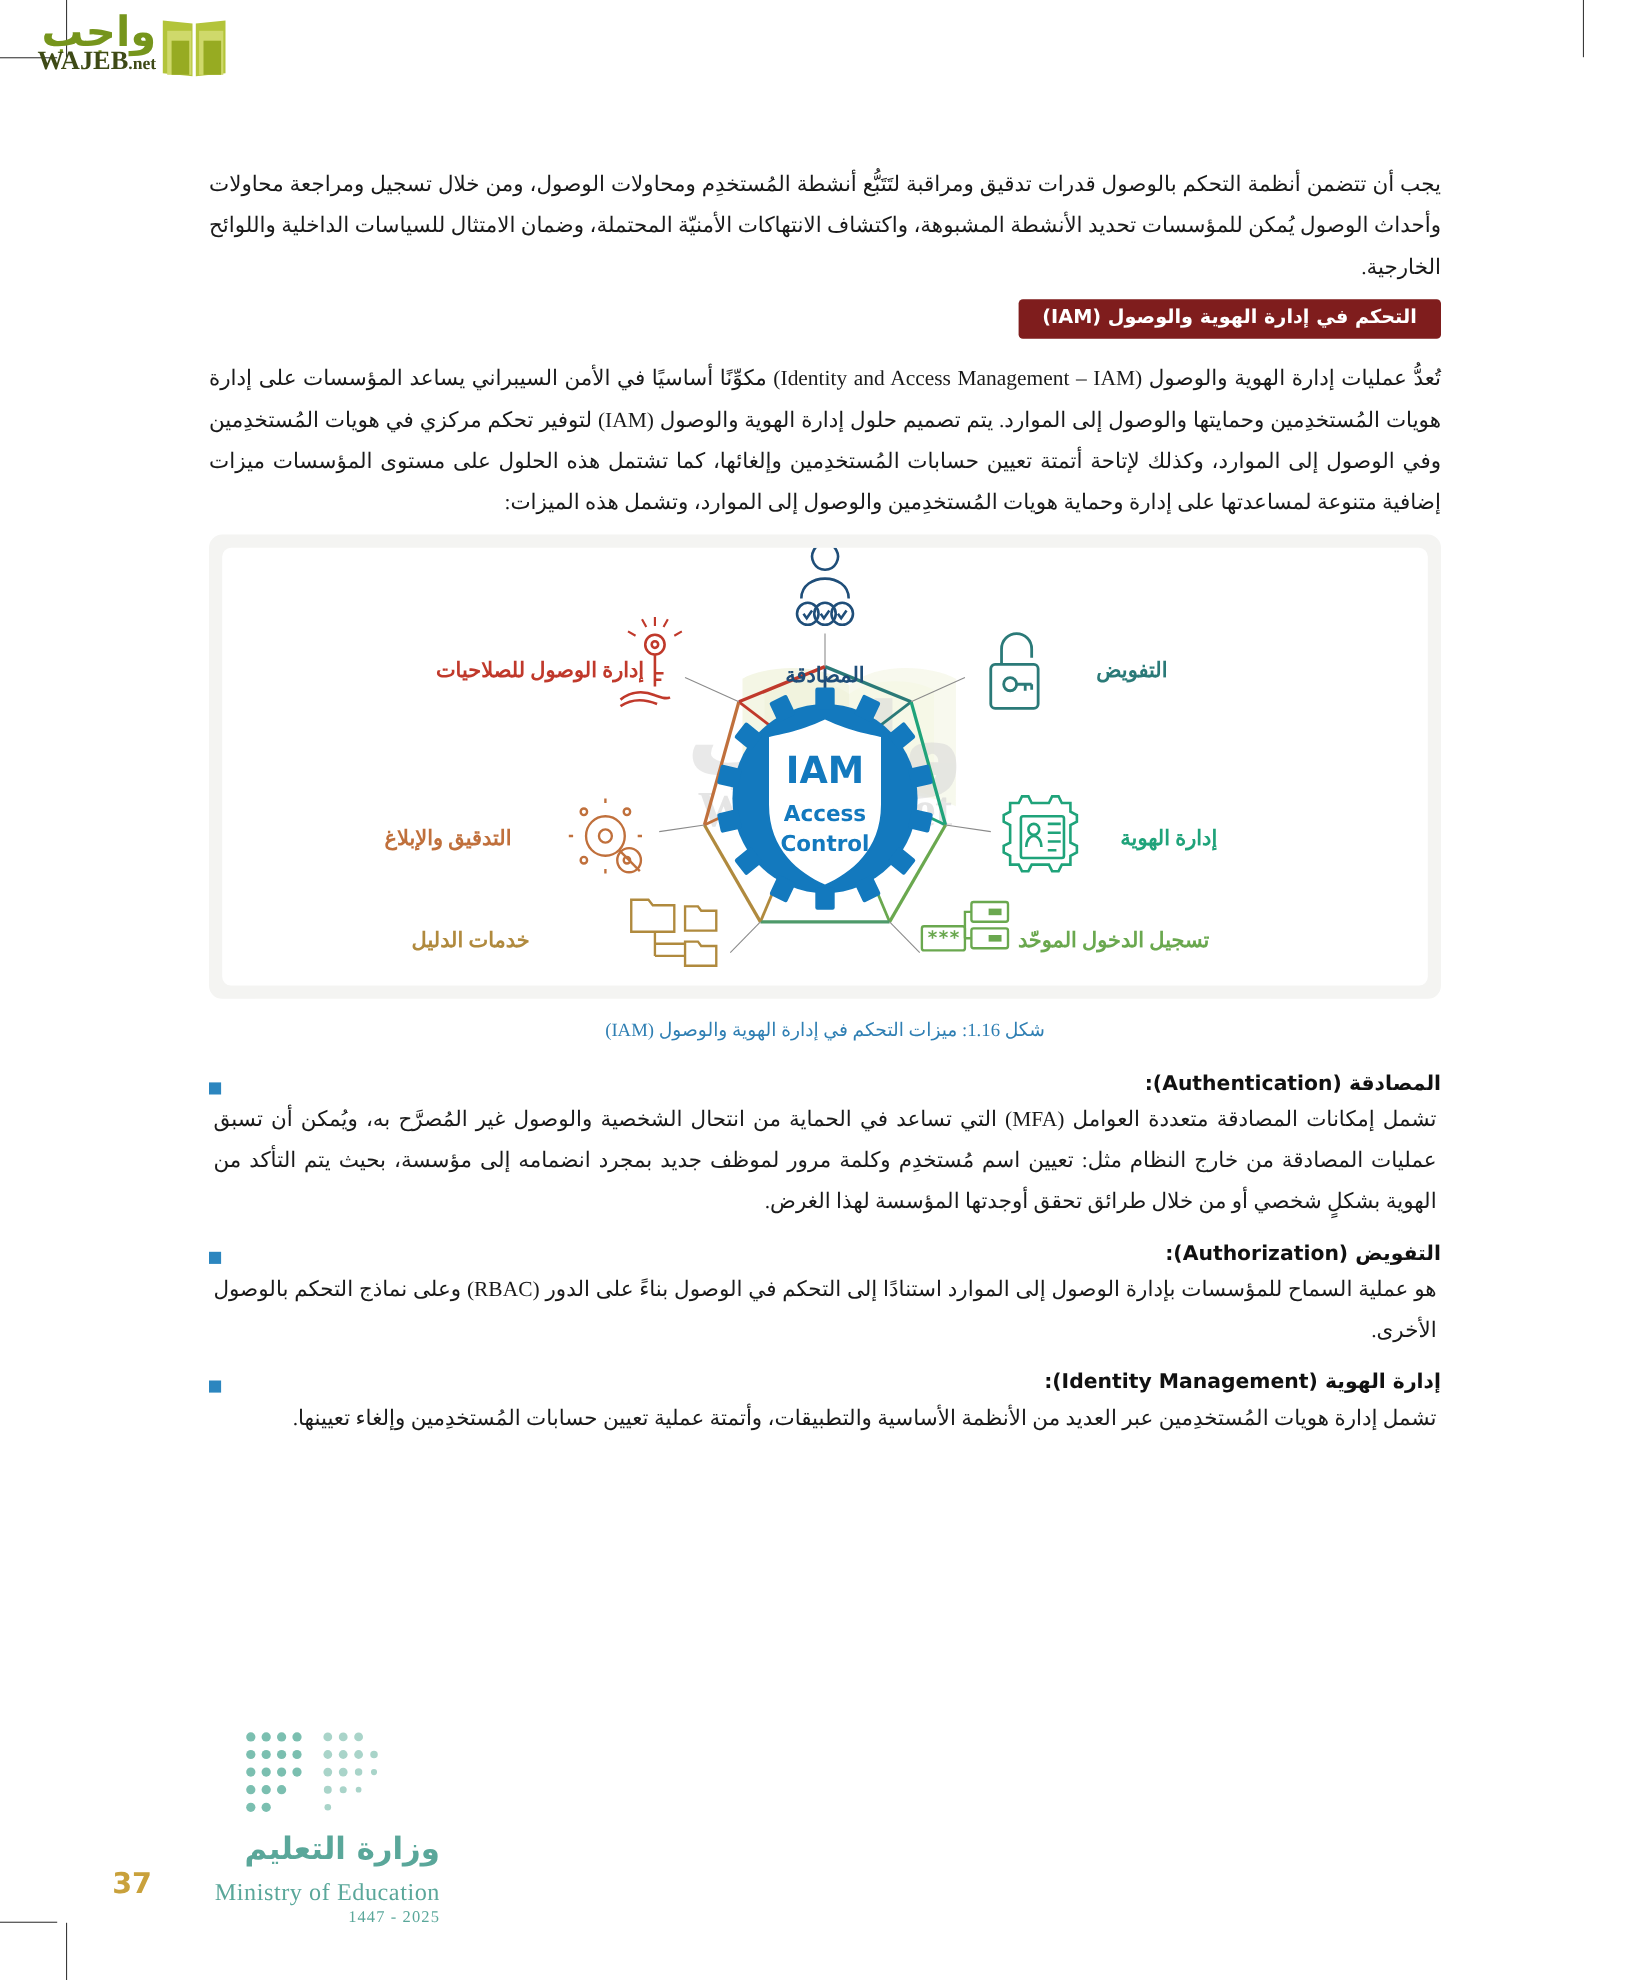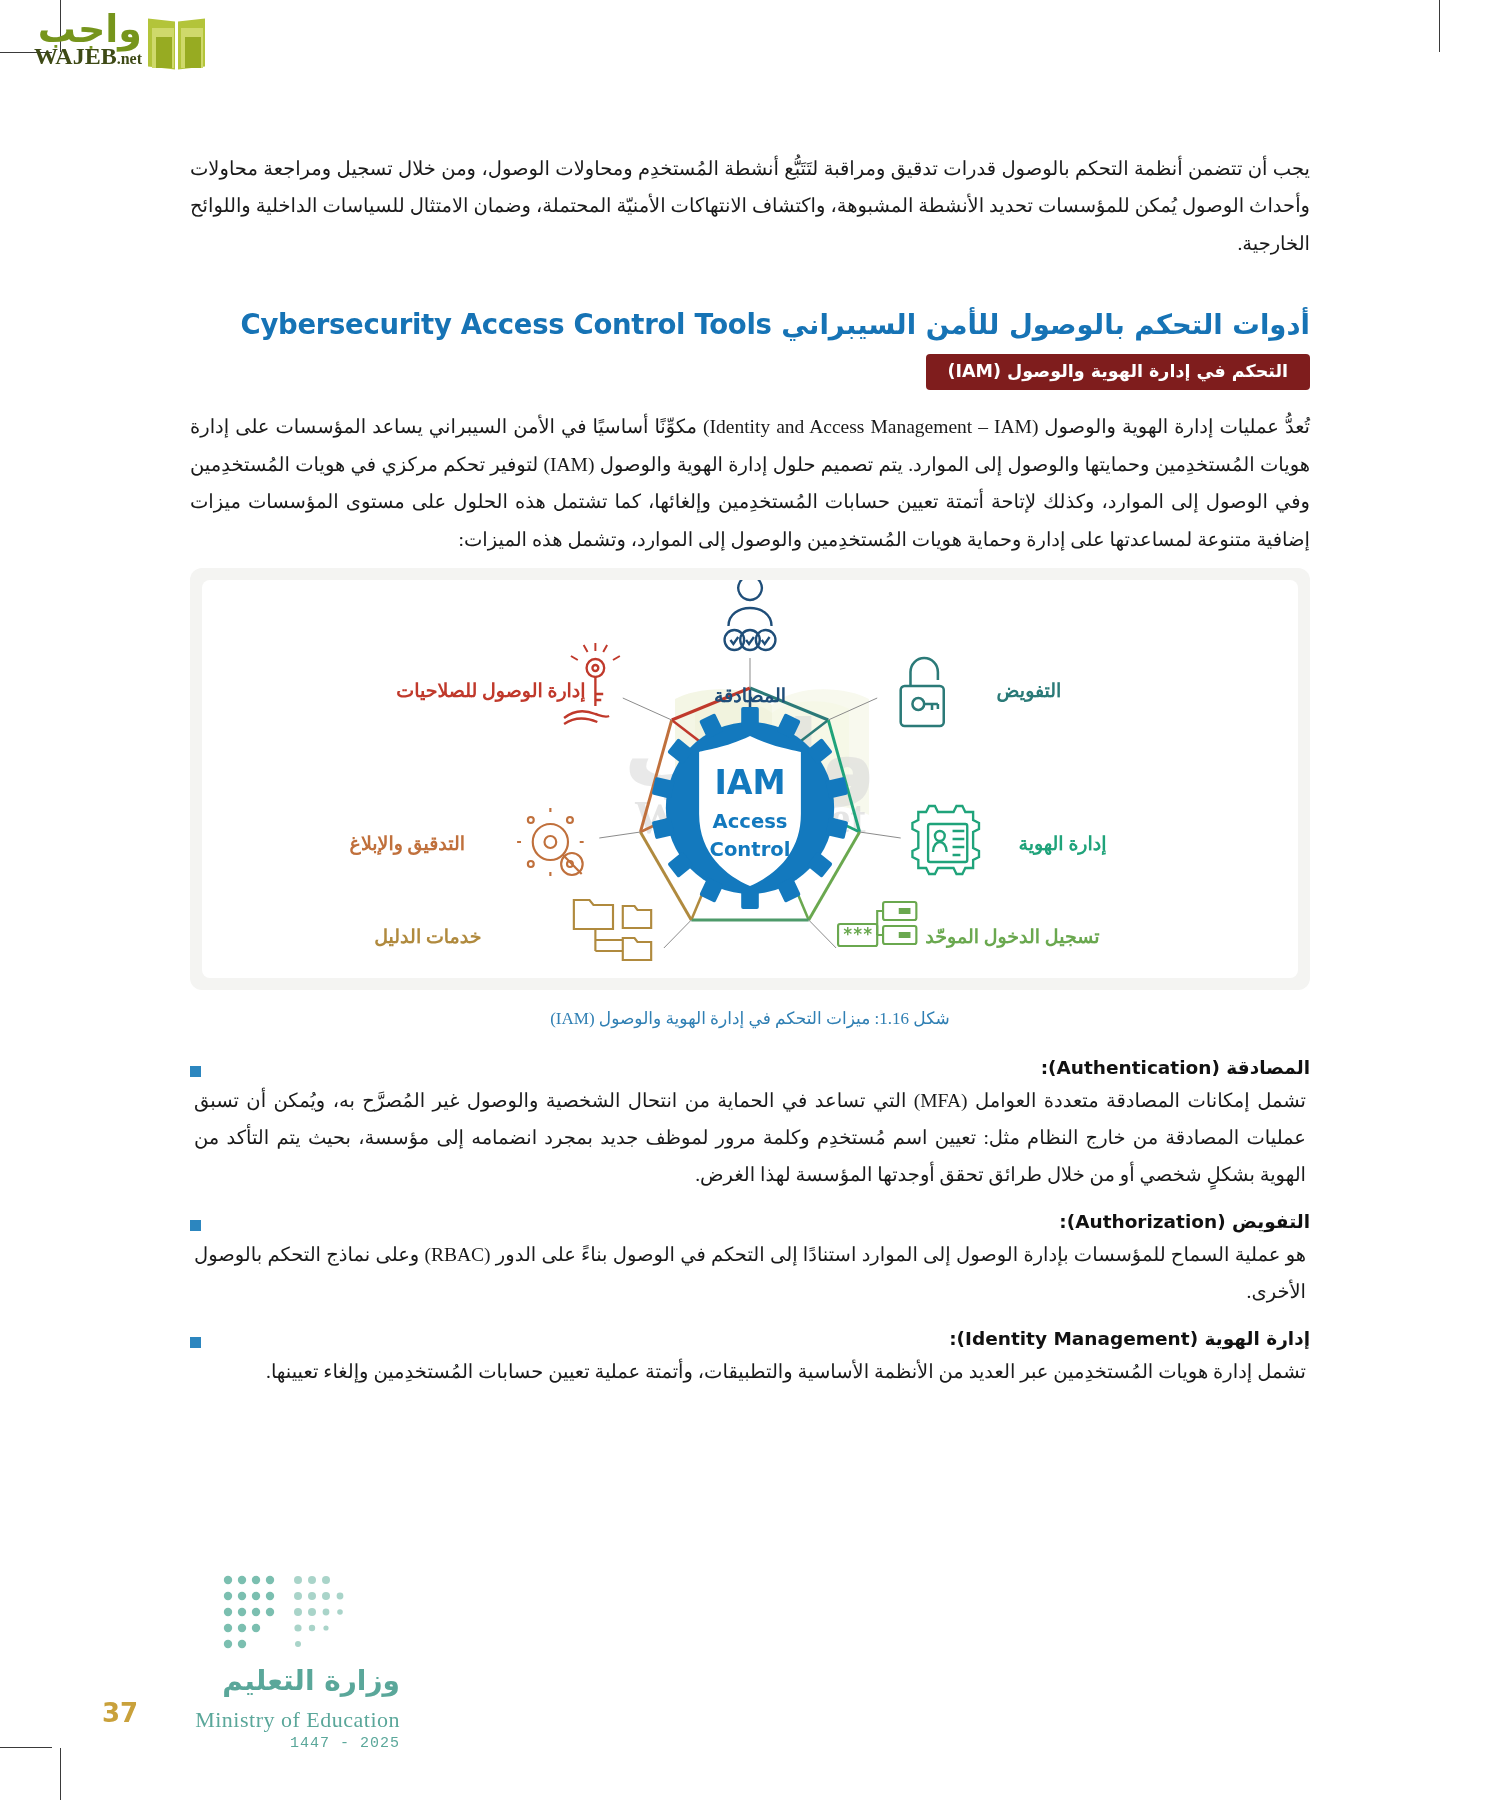--- a/index.html
+++ b/index.html
@@ -197,21 +197,21 @@
     font-family:"DejaVu Sans", sans-serif;
     font-size:28px; color:#5aa79a; font-weight:bold;
     letter-spacing:1px;
   }
   .moe-en {
     font-family:"Liberation Serif", serif;
     font-size:22px; color:#5aa79a;
     letter-spacing:.5px; margin-top:10px;
   }
   .moe-year {
-    font-family:Liberation Mono, monospace;
+    font-family:Liberation Serif, serif;
     font-size:15px; color:#5aa79a;
     letter-spacing:1px; margin-top:2px;
   }
   .page-num {
     position:absolute; left:102px; bottom:72px;
     font-family:"DejaVu Sans", sans-serif;
     font-size:26px; font-weight:bold; color:#c9a13b;
   }
 </style>
 </head>
@@ -236,24 +236,20 @@
     <span class="wajeb-ar">واجب</span>
     <span class="wajeb-en"><span>WAJEB</span><span class="dotnet">.net</span></span>
   </div>
 </div>
 
 <div class="content">
 
 
   <p class="body-ar">يجب أن تتضمن أنظمة التحكم بالوصول قدرات تدقيق ومراقبة لتَتَبُّع أنشطة المُستخدِم ومحاولات الوصول، ومن خلال تسجيل ومراجعة محاولات وأحداث الوصول يُمكن للمؤسسات تحديد الأنشطة المشبوهة، واكتشاف الانتهاكات الأمنيّة المحتملة، وضمان الامتثال للسياسات الداخلية واللوائح الخارجية.</p>
 
-  <h1 class="blue-title">
-    <span>أدوات التحكم بالوصول للأمن السيبراني</span>
-    <span>Cybersecurity Access Control Tools</span>
-  </h1>
 
   <div class="pill-row">
     <span class="blue-pill">التحكم في إدارة الهوية والوصول (IAM)</span>
   </div>
 
   <p class="body-ar">تُعدُّ عمليات إدارة الهوية والوصول (Identity and Access Management – IAM) مكوِّنًا أساسيًا في الأمن السيبراني يساعد المؤسسات على إدارة هويات المُستخدِمين وحمايتها والوصول إلى الموارد. يتم تصميم حلول إدارة الهوية والوصول (IAM) لتوفير تحكم مركزي في هويات المُستخدِمين وفي الوصول إلى الموارد، وكذلك لإتاحة أتمتة تعيين حسابات المُستخدِمين وإلغائها، كما تشتمل هذه الحلول على مستوى المؤسسات ميزات إضافية متنوعة لمساعدتها على إدارة وحماية هويات المُستخدِمين والوصول إلى الموارد، وتشمل هذه الميزات:</p>
 
   <div class="figure-panel">
     <div class="figure-inner">
 

